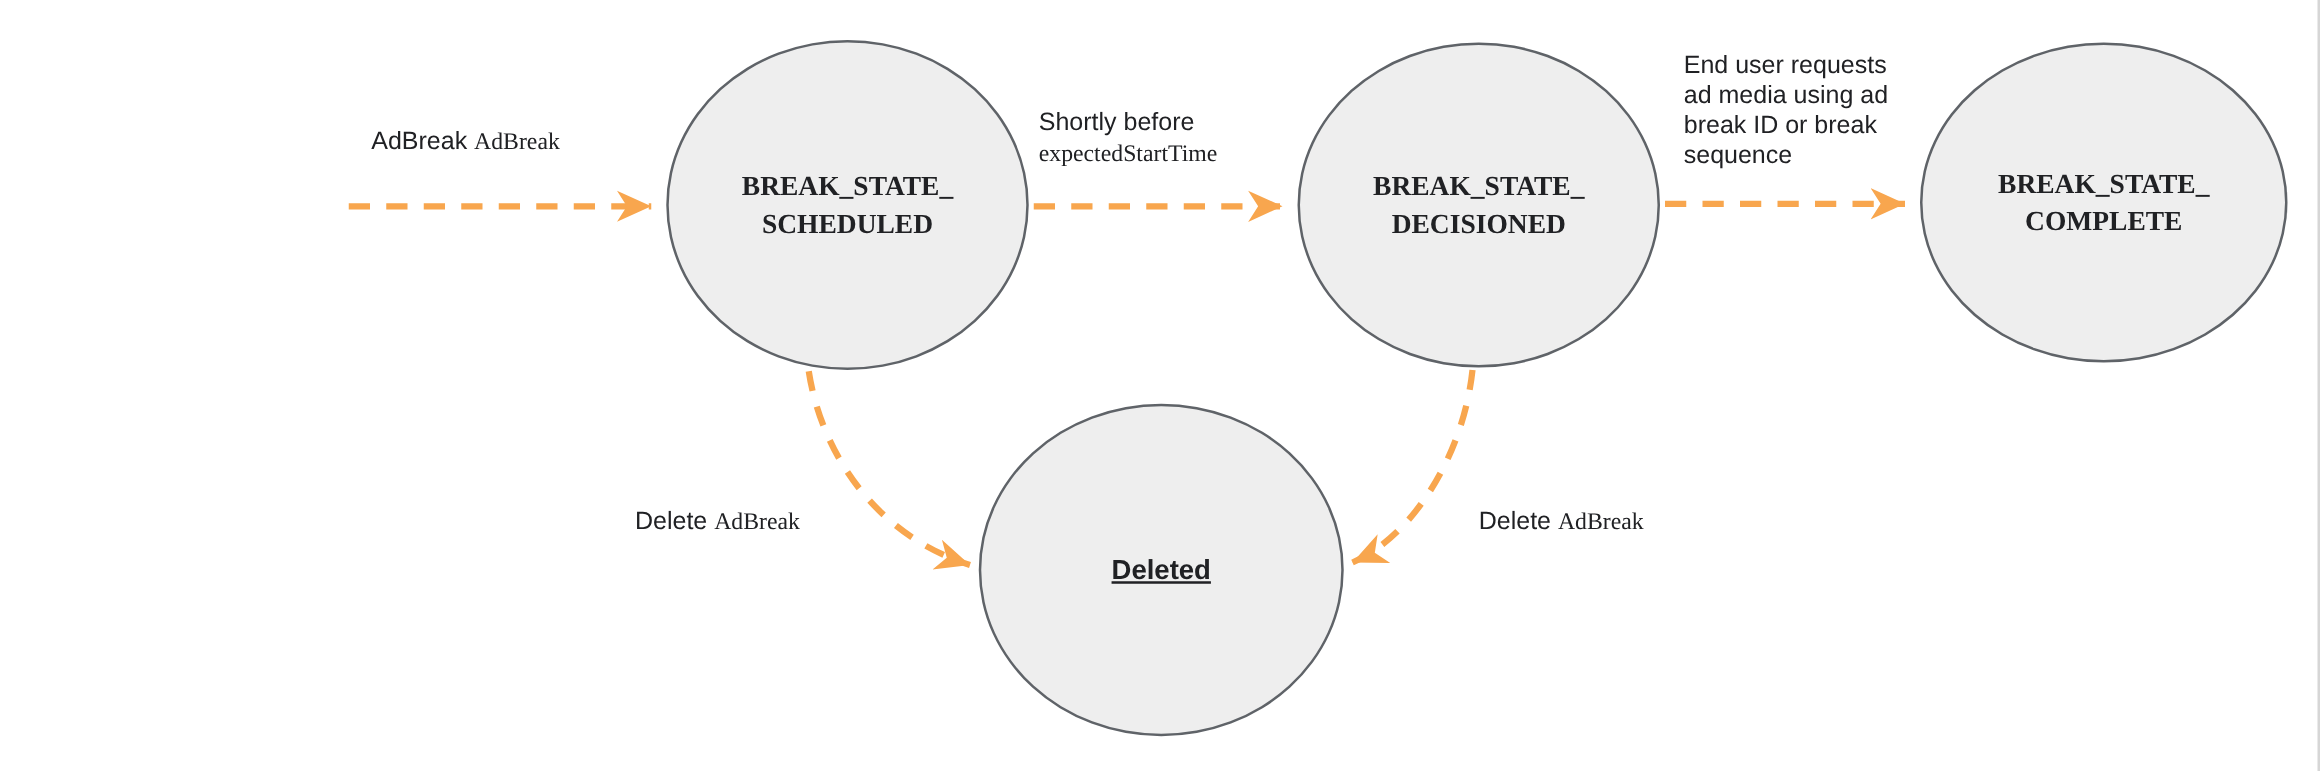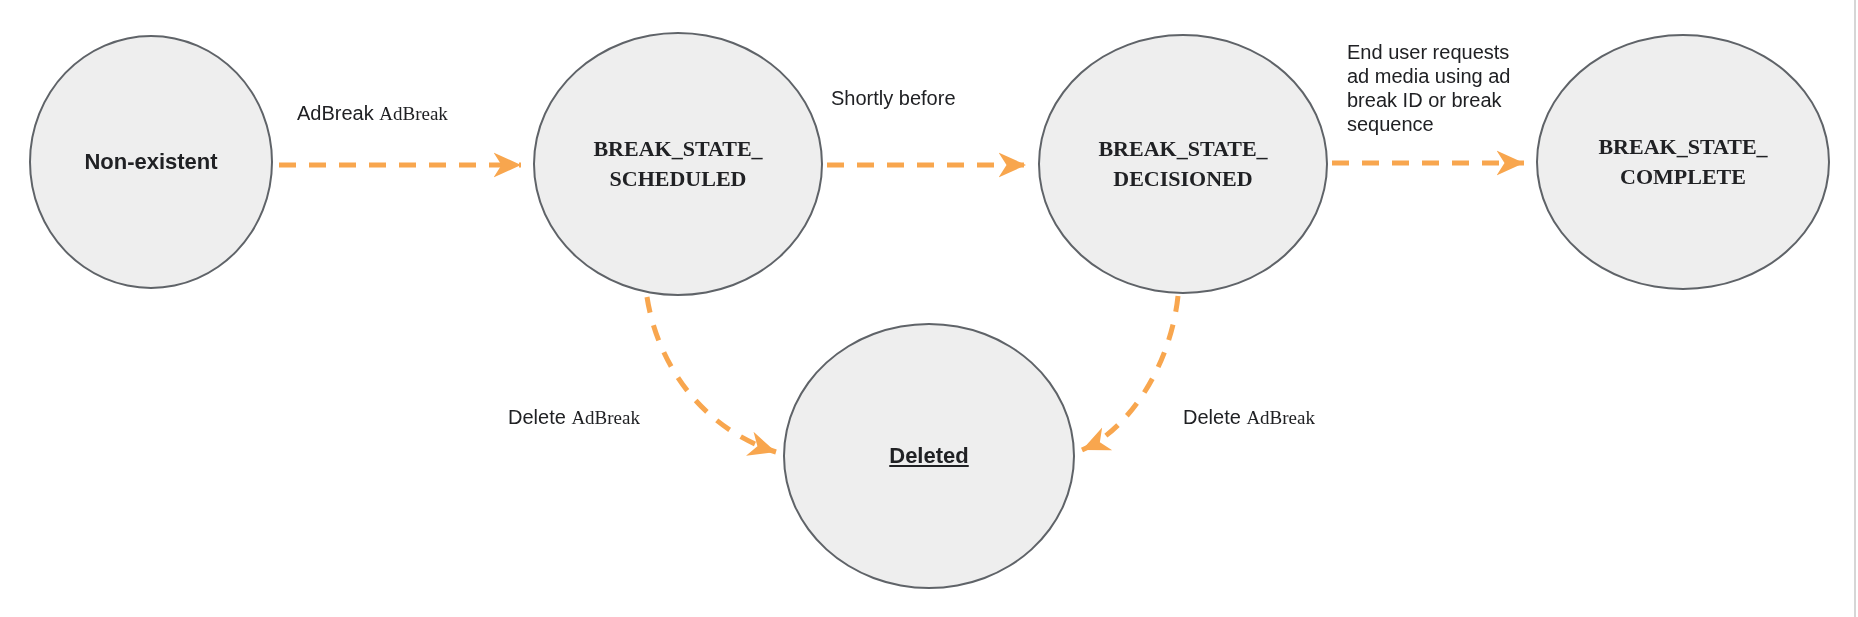--- a/index.html
+++ b/index.html
@@ -57,23 +57,20 @@
         <path d="M0,1 L11,6 L0,11 L3.2,6 Z" fill="#F8A64E"></path>
       </marker>
     </defs>
     <path d="M 279 165 L 521 165" fill="none" stroke-width="5" stroke-dasharray="17 13" marker-end="url(#ah)" stroke="#F8A64E"></path>
     <path d="M 827 165 L 1026 165" fill="none" stroke-width="5" stroke-dasharray="17 13" marker-end="url(#ah)" stroke="#F8A64E"></path>
     <path d="M 1332 163 L 1524 163" fill="none" stroke-width="5" stroke-dasharray="17 13" marker-end="url(#ah)" stroke="#F8A64E"></path>
     <path d="M 647 297 C 657 362, 700 428, 776 452" fill="none" stroke-width="5" stroke-dasharray="16 13" marker-end="url(#ah)" stroke="#F8A64E"></path>
     <path d="M 1178 296 C 1171 362, 1132 428, 1082 450" fill="none" stroke-width="5" stroke-dasharray="16 13" marker-end="url(#ah)" stroke="#F8A64E"></path>
   </svg>
 
-  <div class="state" style="left:29px; top:35px; width:244px; height:254px;">
-    <span class="lbl lbl-sans">Non-existent</span>
-  </div>
 
   <div class="state" style="left:533px; top:32px; width:290px; height:264px;">
     <span class="lbl lbl-mono">BREAK_STATE_
 SCHEDULED</span>
   </div>
 
   <div class="state" style="left:1038px; top:34px; width:290px; height:260px;">
     <span class="lbl lbl-mono">BREAK_STATE_
 DECISIONED</span>
   </div>
@@ -86,20 +83,21 @@
   <div class="state" style="left:783px; top:323px; width:292px; height:266px;text-decoration:underline;">
     <span class="lbl lbl-sans">Deleted</span>
   </div>
 
   <div class="edge-label" style="left:297px; top:101px;">
     <span>AdBreak </span><span class="code">AdBreak</span>
   </div>
 
   <div class="edge-label" style="left:831px; top:86px;">
     <div>Shortly before</div>
+    <div class="code">expectedStartTime</div>
   </div>
 
   <div class="edge-label multiline" style="left:1347px; top:40px;">End user requests
 ad media using ad
 break ID or break
 sequence</div>
 
   <div class="edge-label" style="left:508px; top:405px;">
     <span>Delete </span><span class="code">AdBreak</span>
   </div>

